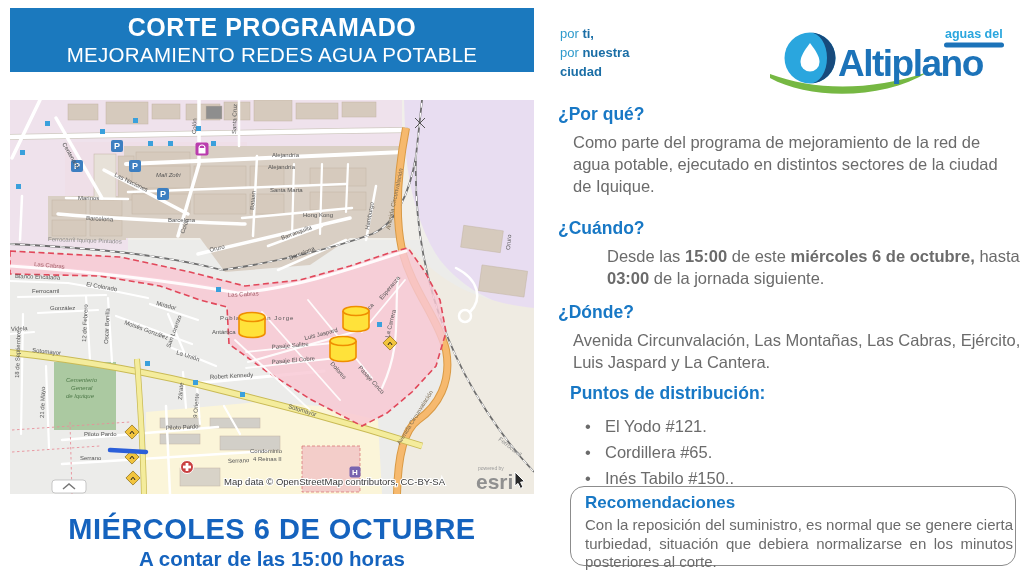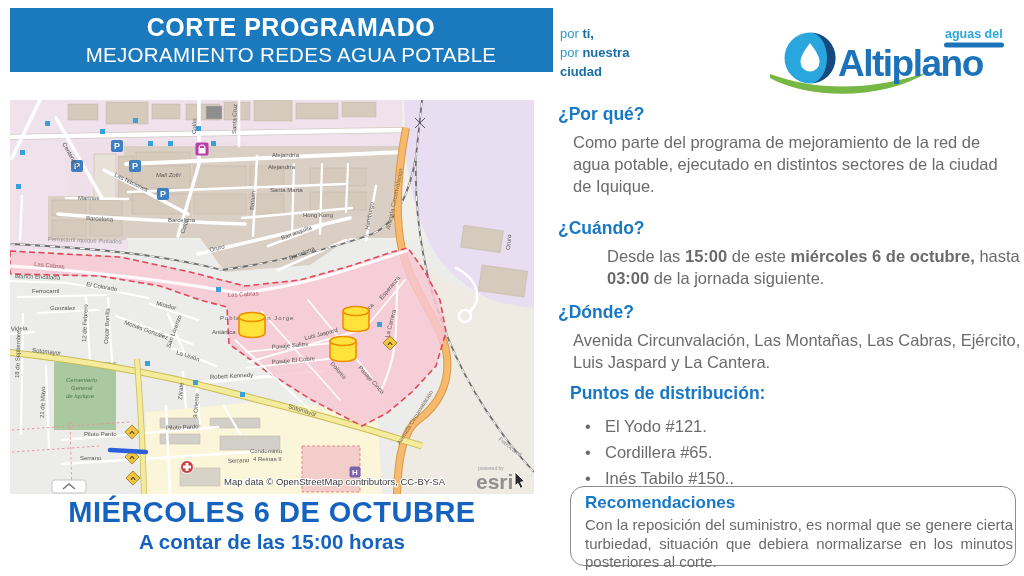--- a/index.html
+++ b/index.html
@@ -1,24 +1,24 @@
 <!DOCTYPE html>
 <html><head>
 <meta charset="utf-8">
 <style>
   html,body{margin:0;padding:0;background:#ffffff;}
   .page{position:relative;width:1024px;height:576px;background:#ffffff;overflow:hidden;
         font-family:"Liberation Sans","DejaVu Sans",sans-serif;}
   
   .hdr{position:absolute;left:10px;top:8px;width:524px;height:64px;background:#1B79BE;
-       display:flex;flex-direction:column;align-items:center;justify-content:center;padding-left:19px;}
+       display:flex;flex-direction:column;align-items:center;justify-content:center;}
   .hdr-title{color:#ffffff;font-weight:bold;font-size:25px;letter-spacing:.5px;line-height:30px;}
   .hdr-sub{color:#ffffff;font-size:20.5px;letter-spacing:.3px;line-height:26px;}
   .map-wrap{position:absolute;left:10px;top:100px;width:524px;height:394px;background:#F1EFEA;overflow:hidden;}
-  .footer{position:absolute;left:10px;top:495px;width:524px;text-align:center;}
+  .footer{position:absolute;left:10px;top:512px;width:524px;text-align:center;}
   .f-date{color:#1563BE;font-weight:bold;font-size:29px;letter-spacing:.5px;line-height:34px;}
   .f-time{color:#1563BE;font-weight:bold;font-size:20.5px;line-height:26px;}
   
   .slogan{position:absolute;left:560px;top:24px;font-size:13px;line-height:19px;color:#2E9ACC;}
   .slogan b{color:#1A6EA6;}
   .logo-svg{position:absolute;left:768px;top:14px;}
   .q{position:absolute;color:#1878C5;font-weight:bold;font-size:17.5px;}
   .para{position:absolute;color:#6b6b6b;font-size:16.5px;line-height:22px;}
   .para b{color:#6b6b6b;}
   .puntos-title{position:absolute;left:570px;top:383px;color:#1878C5;font-weight:bold;font-size:17.5px;}

